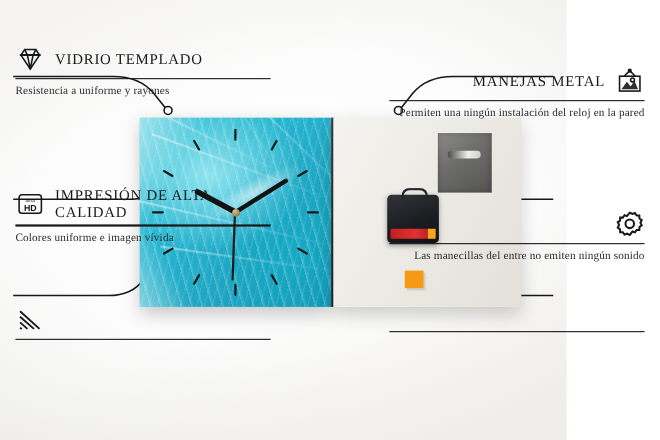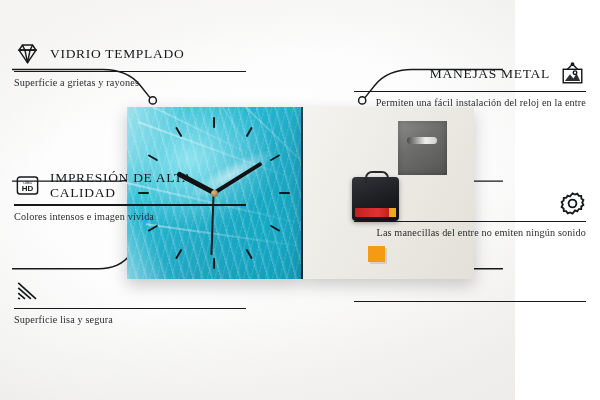--- a/index.html
+++ b/index.html
@@ -173,68 +173,67 @@
         <svg viewBox="0 0 32 32" fill="none" stroke="currentColor" stroke-width="1.7">
           <path d="M6 12 L16 27 L26 12 Z"></path>
             <path d="M6 12 L10 6 H22 L26 12 Z"></path>
           <path d="M10 6 L13 12 L16 27 L19 12 L22 6"></path>
             <path d="M6 12 H26"></path>
         </svg>
       </span>
       <div class="c-title">VIDRIO TEMPLADO</div>
     </div>
     <div class="c-rule"></div>
-    <div class="c-sub">Superficie a grietas y rayones</div>
+    <div class="c-sub">Resistencia a uniforme y rayones</div>
   </div>
 
   <div class="callout c-ml">
     <div class="c-head">
       <span class="ico">
         <svg viewBox="0 0 32 32" fill="none" stroke="currentColor" stroke-width="1.7">
           <rect x="4" y="6" width="24" height="20" rx="3"></rect>
           <text x="16" y="14" font-size="5.2" fill="currentColor" stroke="none" text-anchor="middle" font-family="Liberation Sans, sans-serif">ultra</text>
           <text x="16" y="23" font-size="9.5" fill="currentColor" stroke="none" font-weight="bold" text-anchor="middle" font-family="Liberation Sans, sans-serif">HD</text>
         </svg>
       </span>
       <div class="c-title">IMPRESIÓN DE ALTA CALIDAD</div>
     </div>
     <div class="c-rule"></div>
-    <div class="c-sub">Colores intensos e imagen vívida</div>
+    <div class="c-sub">Colores uniforme e imagen vívida</div>
   </div>
 
   <div class="callout c-bl">
     <div class="c-head">
       <span class="ico">
         <svg viewBox="0 0 32 32" fill="none" stroke="currentColor" stroke-width="2">
           <path d="M5 7 L26 26"></path>
             <path d="M5 13 L20 26"></path>
             <path d="M5 19 L13 26"></path>
             <path d="M5 25 L7 26"></path>
         </svg>
       </span>
     </div>
     <div class="c-rule"></div>
-    <div class="c-sub">Superficie lisa y segura</div>
   </div>
 
   <div class="callout c-tr right">
     <div class="c-head">
       <div class="c-title">MANEJAS METAL</div>
       <span class="ico">
         <svg viewBox="0 0 32 32" fill="none" stroke="currentColor" stroke-width="1.7">
           <rect x="5" y="11" width="22" height="16"></rect>
           <path d="M16 5 L10 11 M16 5 L22 11"></path>
             <circle cx="16" cy="5" r="1.4" fill="currentColor"></circle>
           <path d="M7 25 L13 17 L17 22 L21 16 L25 25 Z" fill="currentColor" stroke="none" opacity=".9"></path>
           <circle cx="19" cy="15" r="2.1"></circle>
         </svg>
       </span>
     </div>
     <div class="c-rule"></div>
-    <div class="c-sub">Permiten una fácil instalación del reloj en la entre</div>
+    <div class="c-sub">Permiten una ningún instalación del reloj en la pared</div>
   </div>
 
   <div class="callout c-mr right">
     <div class="c-head">
       <span class="ico">
         <svg viewBox="0 0 32 32" fill="none" stroke="currentColor" stroke-width="2.2">
           <path d="M16 4 l3 1.4 2.6-1 1.9 2.6 2.8 0 .2 3.2 2.4 1.7-1.4 2.9 1.4 2.9-2.4 1.7-.2 3.2-2.8 0-1.9 2.6-2.6-1L16 28l-3-1.4-2.6 1-1.9-2.6-2.8 0-.2-3.2L3.1 20l1.4-2.9L3.1 14.2 5.5 12.5l.2-3.2 2.8 0 1.9-2.6 2.6 1z"></path>
           <circle cx="16" cy="16" r="4.6"></circle>
         </svg>
       </span>

